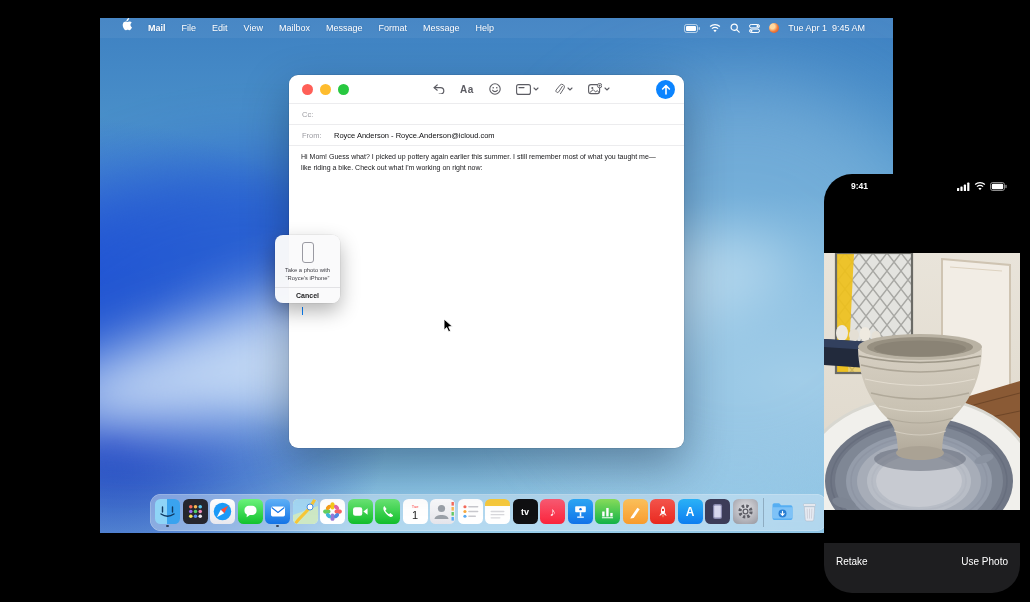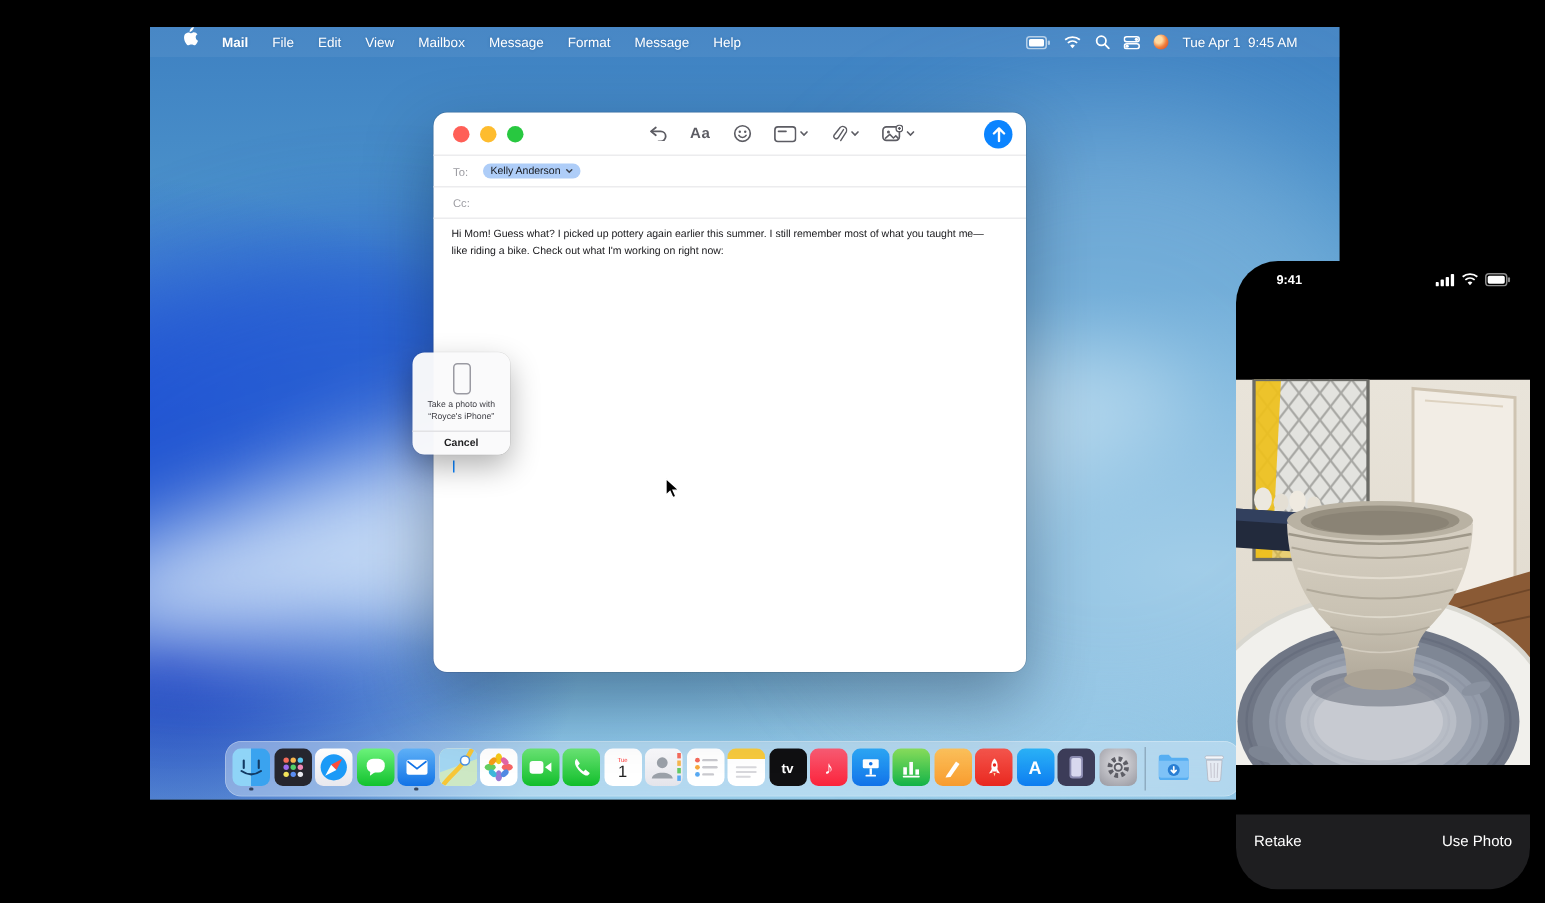--- a/index.html
+++ b/index.html
@@ -240,31 +240,26 @@
         </div>
         <div class="send">
           <svg width="10" height="11" viewBox="0 0 10 11">
               <path d="M5,10 V2 M1.6,5 L5,1.6 L8.4,5" fill="none" stroke="#fff" stroke-width="1.6" stroke-linecap="round" stroke-linejoin="round"></path>
             </svg>
         </div>
       </div>
 
       <div class="rows">
         <div class="frow">
-          <span class="flabel">To:</span>
-          <span class="token">
-            <span>Kelly Anderson</span>
-            <svg width="5" height="4" viewBox="0 0 6 4">
-                <path d="M1,1 L3,3 L5,1" fill="none" stroke="#3a3f48" stroke-width="1.2" stroke-linecap="round"></path>
-              </svg>
-          </span>
+          <span class="flabel">Cc:</span>
+          <span class="fvalue"></span>
         </div>
         <div class="frow">
-          <span class="flabel">Cc:</span>
-          <span class="fvalue"></span>
+          <span class="flabel w">From:</span>
+          <span class="fvalue">Royce Anderson - Royce.Anderson@icloud.com</span>
         </div>
       </div>
 
       <div class="bodywrap">
         <div class="bodyarea">Hi Mom! Guess what? I picked up pottery again earlier this summer. I still remember most of what you taught me—like riding a bike. Check out what I'm working on right now:</div>
         <div class="caret"></div>
       </div>
     </div>
 
     <div class="popover">

